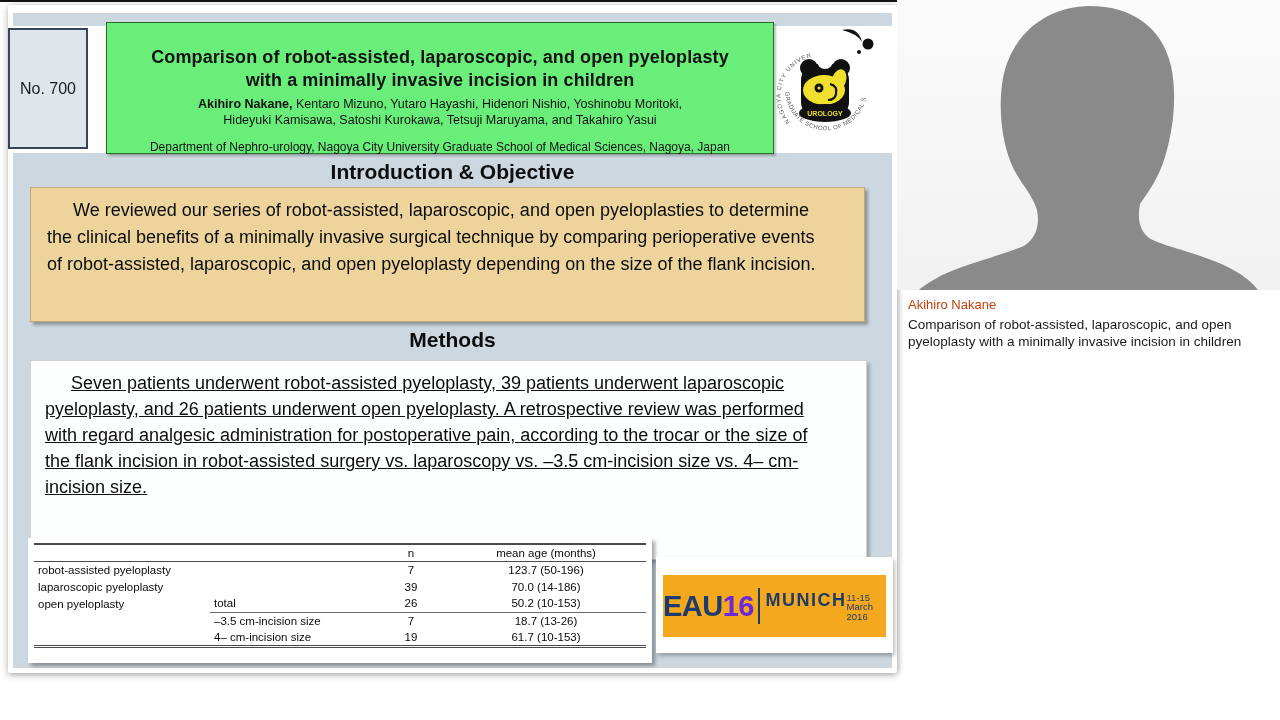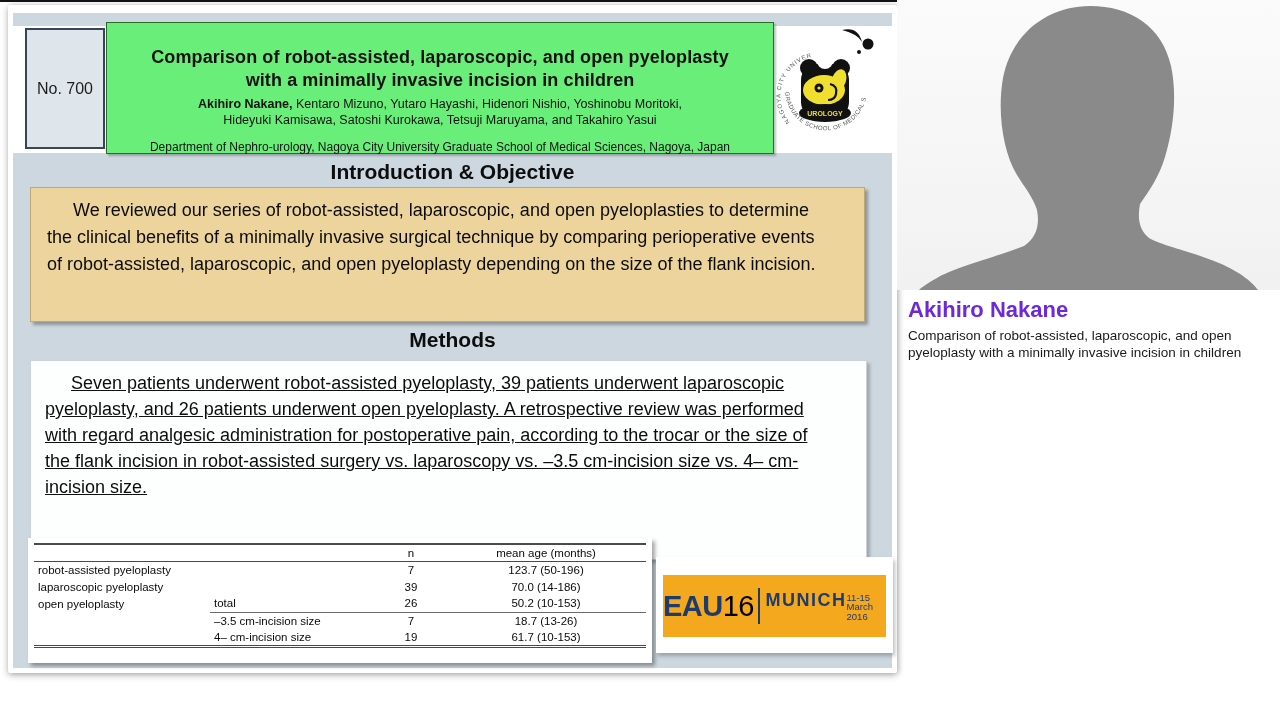--- a/index.html
+++ b/index.html
@@ -15,21 +15,21 @@
   .slide-card {
     left:8px; top:5px; width:889px; height:668px;
     background:#ffffff; border-radius:2px;
     box-shadow:0 2px 7px rgba(0,0,0,.30), 2px 0 5px rgba(0,0,0,.12);
   }
   .strip-top   { left:5px; top:8px;   width:879px; height:13px; background:#ccd7df; }
   .header-band { left:5px; top:21px;  width:879px; height:127px; background:#ffffff; }
   .content-bg  { left:5px; top:148px; width:879px; height:515px; background:#ccd7df; }
 
   .no700 {
-    left:17px; top:23px; width:80px; height:121px;
+    left:0; top:23px; width:80px; height:121px;
     background:#dee6eb; border:2px solid #38445a;
     display:flex; align-items:center; justify-content:center;
     font-size:16px; color:#1c1c1c; z-index:3;
   }
   .green-box {
     left:98px; top:17px; width:668px; height:132px;
     background:#69ef79; border:1px solid #2a6b2a;
     box-shadow:2px 2px 2px rgba(0,0,0,.25);
     text-align:center; padding-top:23px; z-index:3;
   }
@@ -78,33 +78,33 @@
 
   .eau-panel {
     left:648px; top:552px; width:237px; height:96px;
     background:#ffffff; box-shadow:2px 3px 4px rgba(0,0,0,.25); z-index:4;
   }
   .eau-box {
     position:absolute; left:7px; top:18px; width:223px; height:62px;
     background:#f3a81e; display:flex; align-items:center; justify-content:center;
   }
   .eau-org  { font-size:29px; font-weight:bold; color:#1e3b6d; letter-spacing:-.5px; }
-  .eau-year { font-size:29px; font-weight:normal; color:#000000; letter-spacing:-.5px; }
+  .eau-year { font-size:29px; font-weight:bold; color:#6d28d9; letter-spacing:-.5px; }
   .eau-div  { width:2px; height:36px; background:#1e3b6d; margin:0 6px 0 4px; }
   .eau-right{ display:flex; flex-direction:row; line-height:1; }
   .eau-city { font-size:18px; color:#1e3b6d; letter-spacing:1.5px; font-weight:bold; }
   .eau-dates{ font-size:9.5px; color:#1e3b6d; margin-top:2px; }
 
   
   .photo-area {
     left:897px; top:0; width:383px; height:290px;
     background:linear-gradient(#fbfbfb,#f1f1f1);
   }
   .speaker-text { left:908px; top:297px; width:362px; }
-  .speaker-name { font-size:22px; font-weight:bold; color:#6d28d9; }
+  .speaker-name { font-size:13px; font-weight:normal; color:#c2410c; }
   .speaker-talk { font-size:13.5px; line-height:16.5px; color:#1a1a1a; margin-top:5px; }
 </style>
 </head>
 <body>
 
 <div class="abs top-line"></div>
 
 <div class="abs slide-card">
   <div class="abs strip-top"></div>
   <div class="abs header-band"></div>

